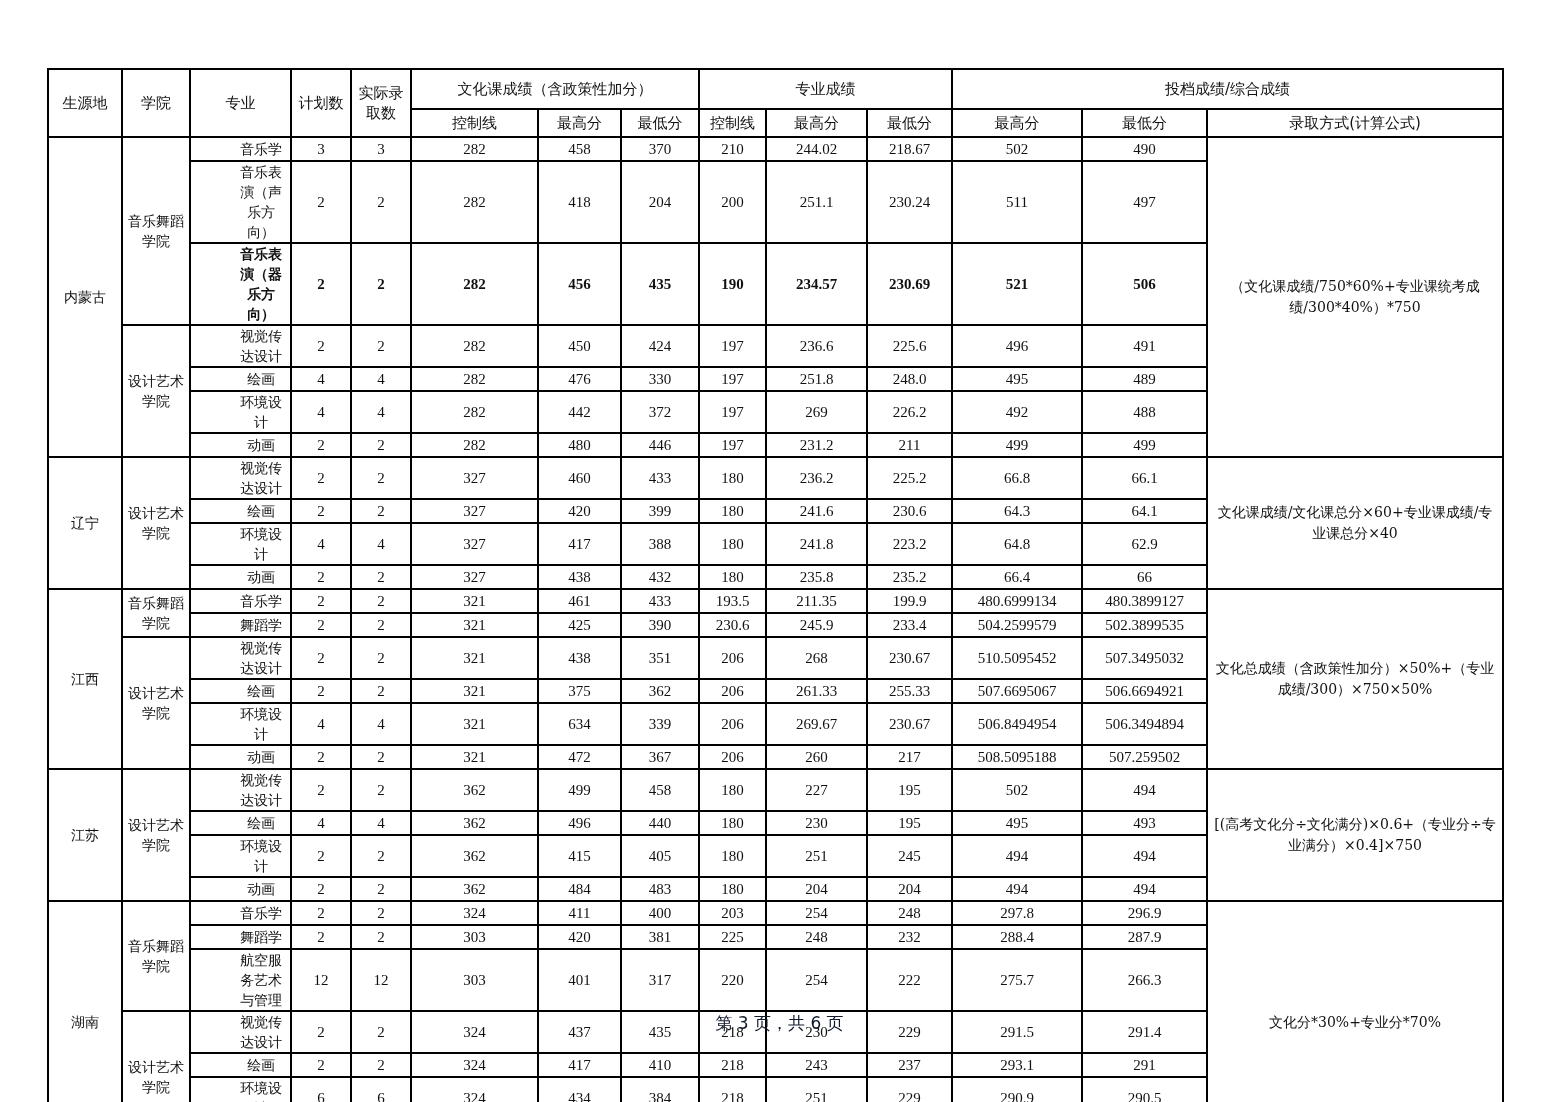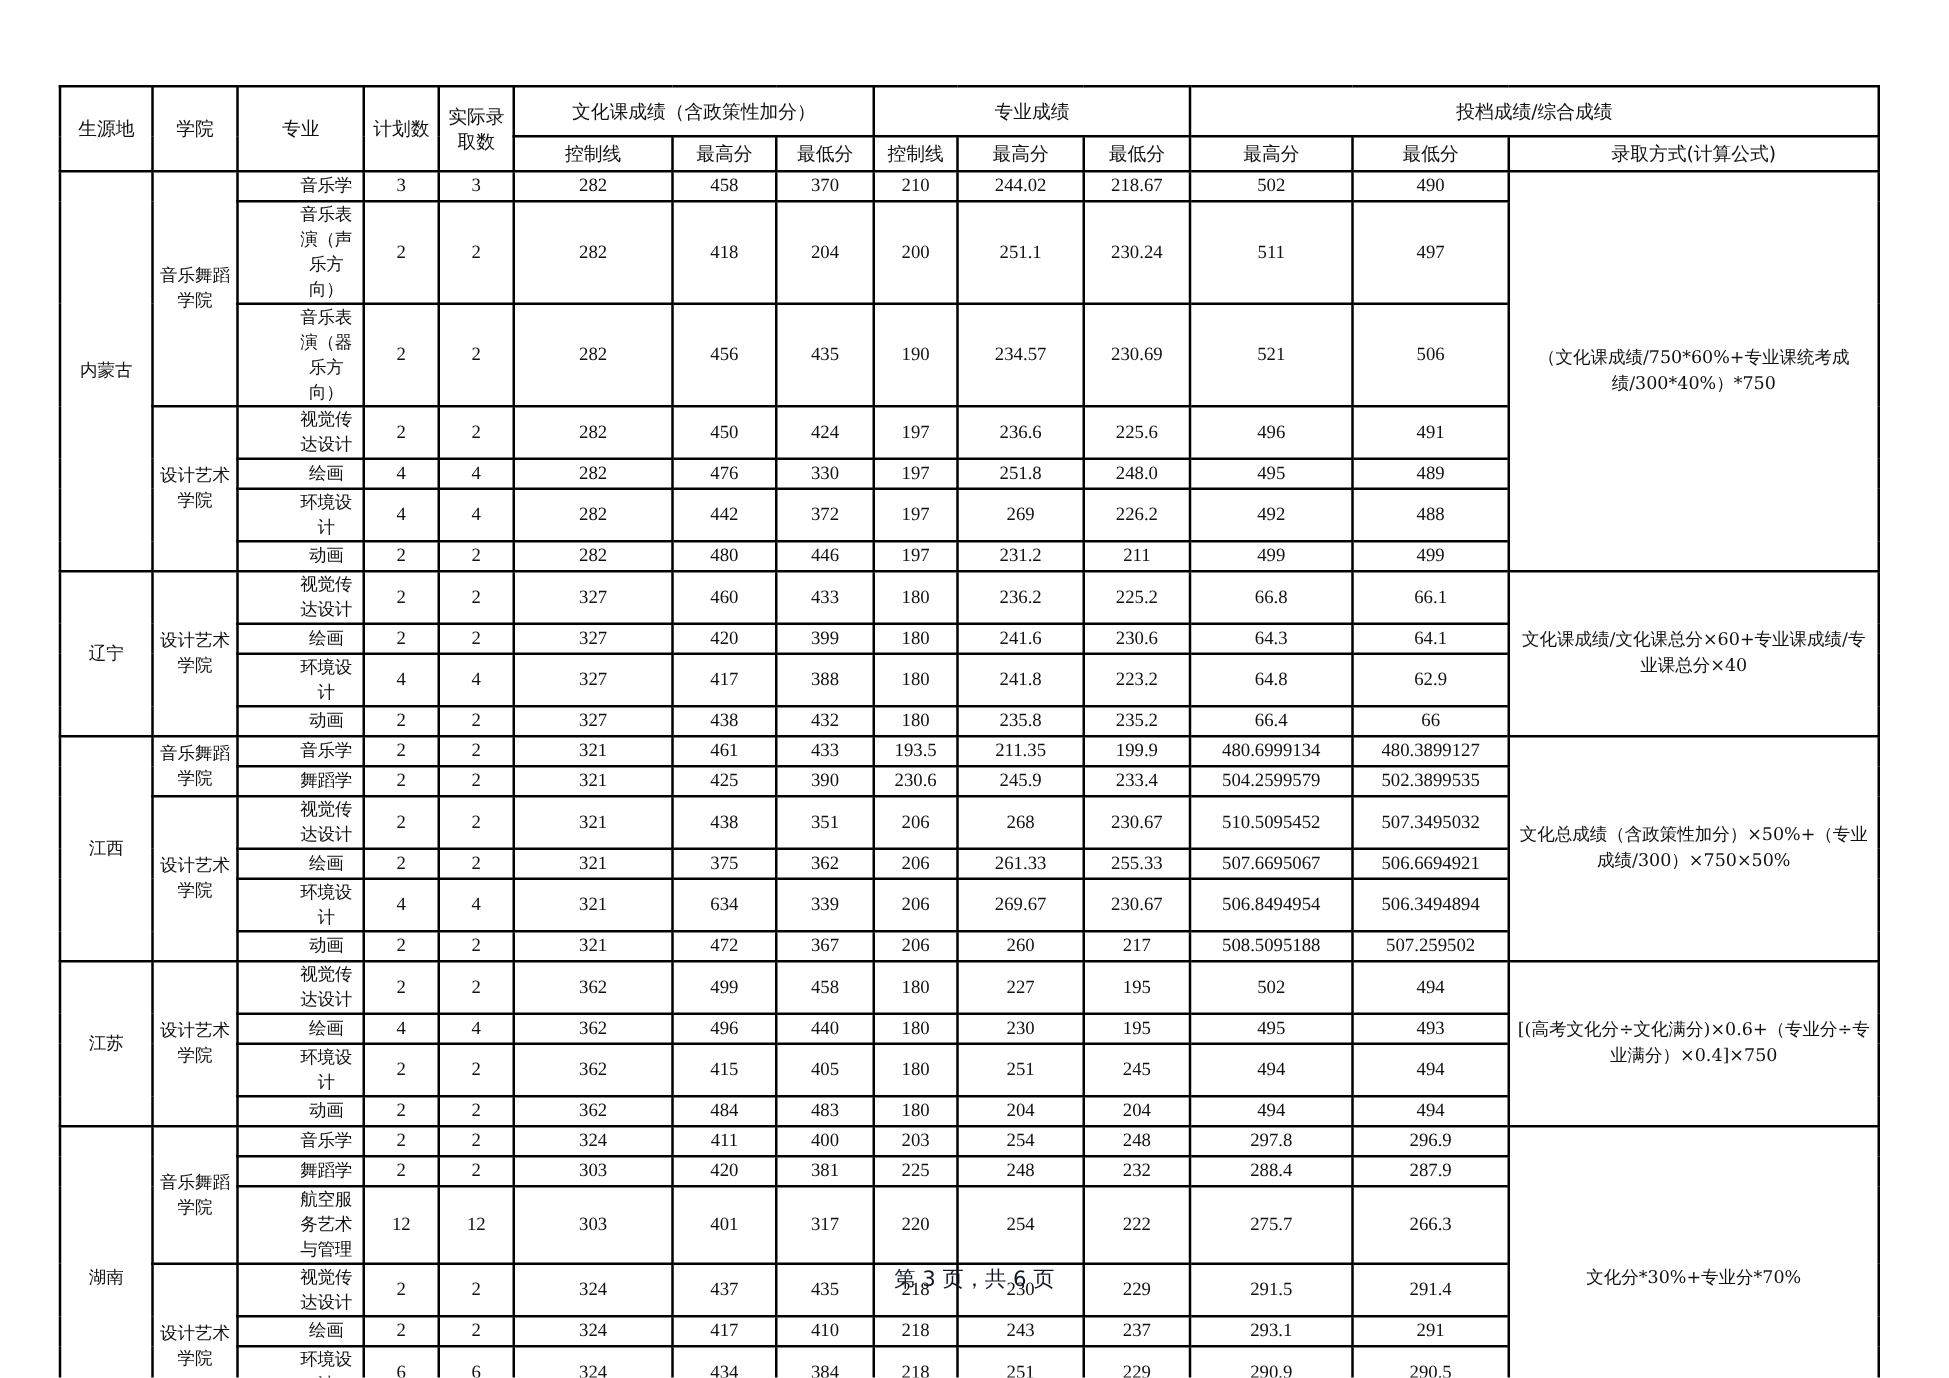--- a/index.html
+++ b/index.html
@@ -103,21 +103,21 @@
           <td class="num">2</td>
           <td class="num">282</td>
           <td class="num">418</td>
           <td class="num">204</td>
           <td class="num">200</td>
           <td class="num">251.1</td>
           <td class="num">230.24</td>
           <td class="num">511</td>
           <td class="num">497</td>
         </tr>
-        <tr style="height: 52px;">
+        <tr style="height: 52px; font-weight: bold;">
           <td class="long">音乐表演（器乐方向）</td>
           <td class="num">2</td>
           <td class="num">2</td>
           <td class="num">282</td>
           <td class="num">456</td>
           <td class="num">435</td>
           <td class="num">190</td>
           <td class="num">234.57</td>
           <td class="num">230.69</td>
           <td class="num">521</td>

